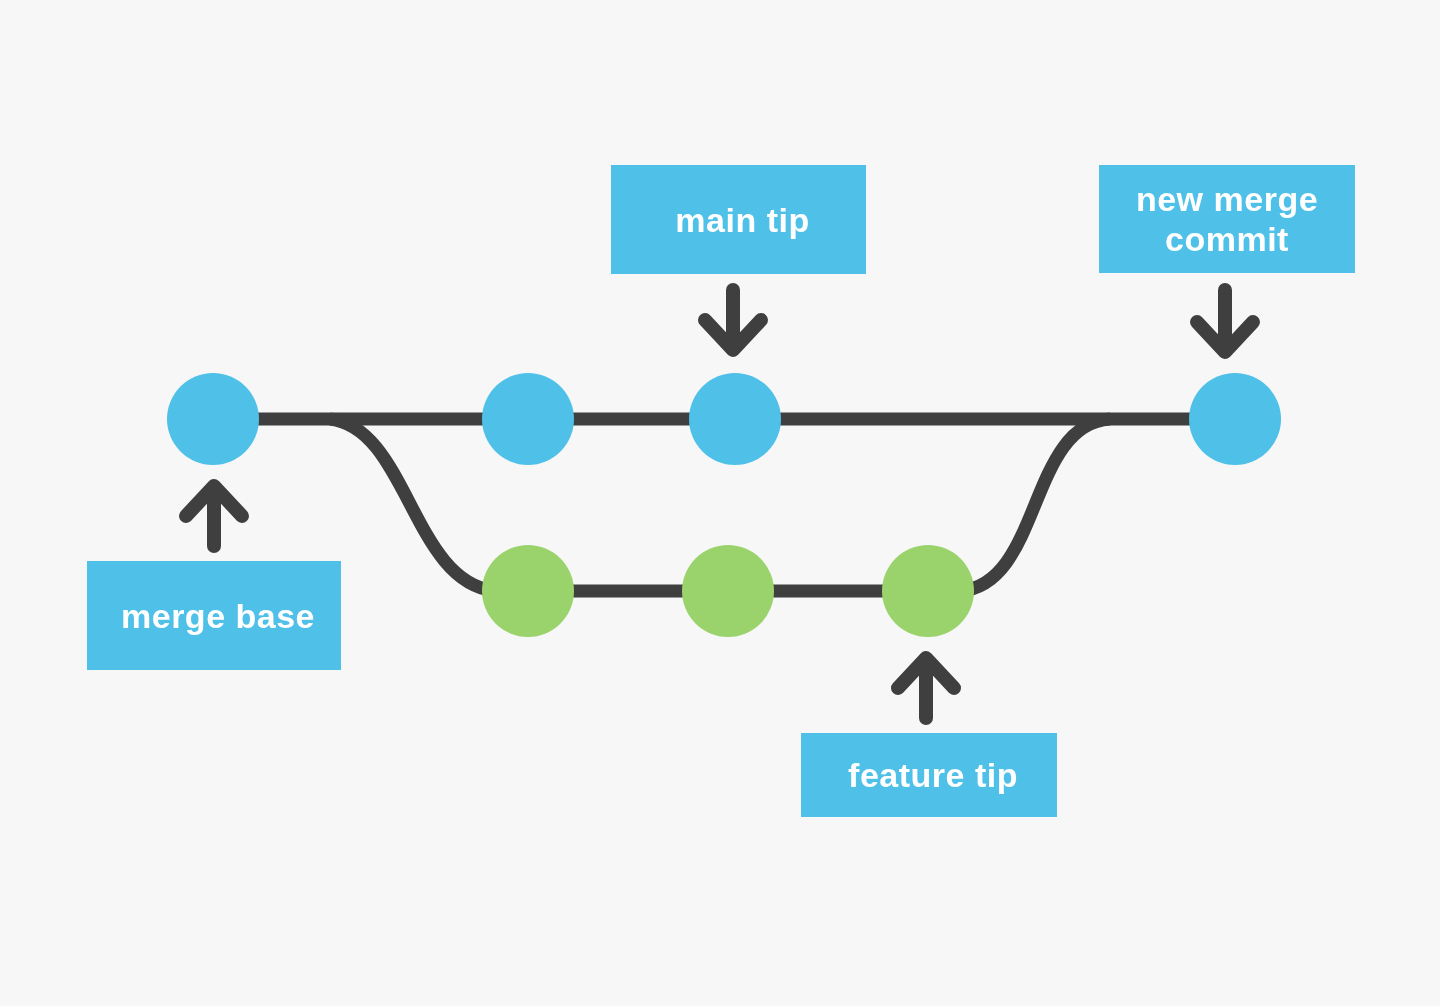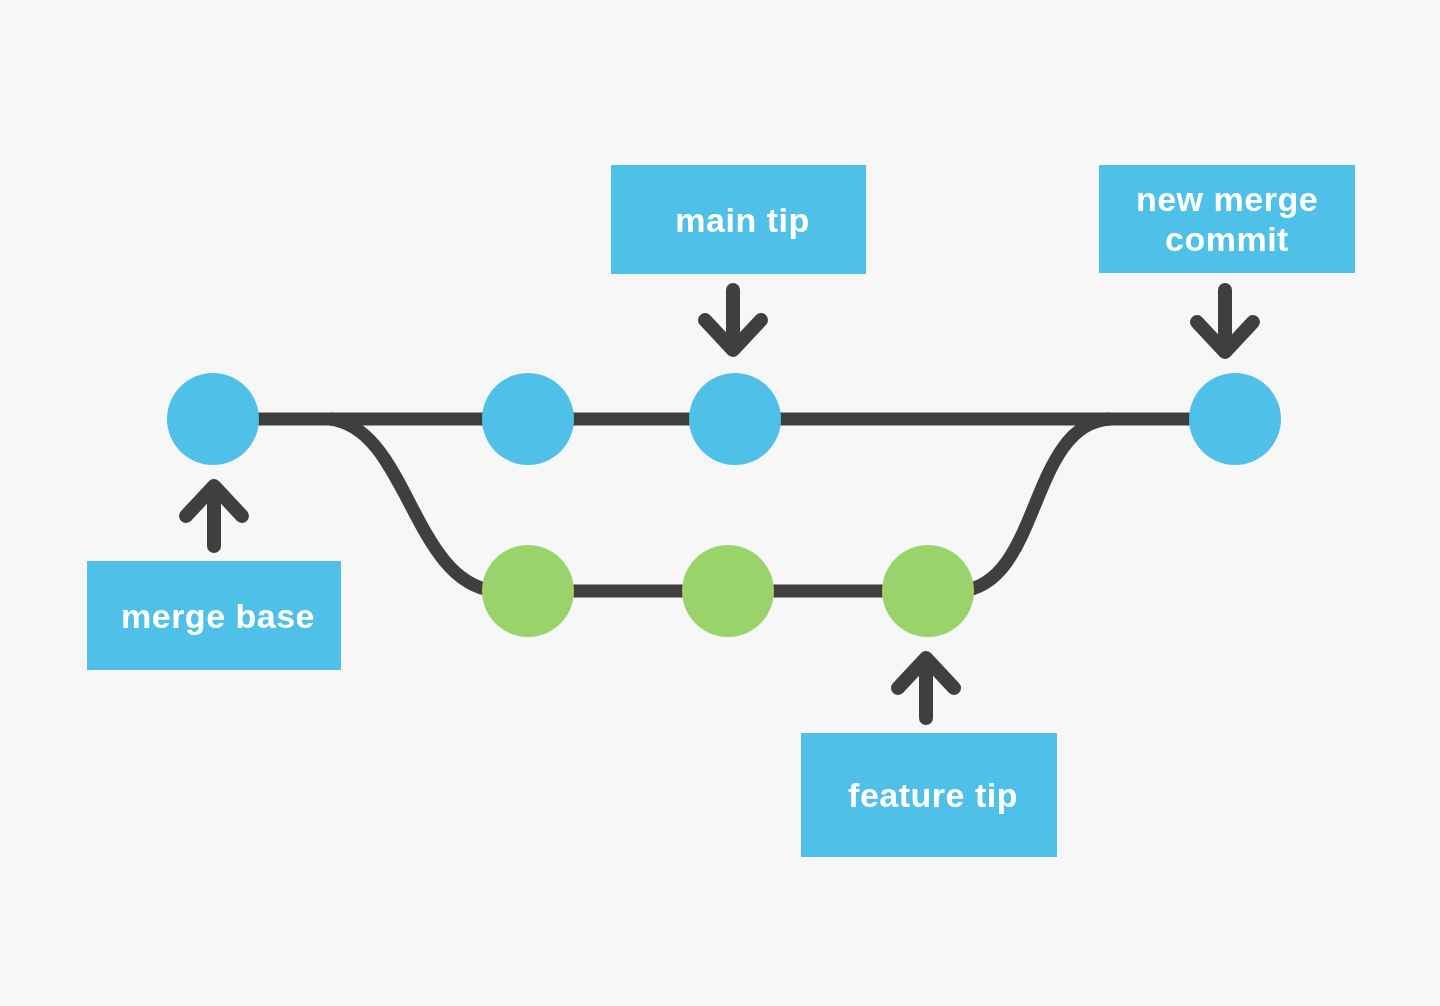--- a/index.html
+++ b/index.html
@@ -50,21 +50,21 @@
     text-align: center;
     font-size: 34px;
     font-weight: 700;
     line-height: 40px;
     letter-spacing: 0.5px;
     padding-left: 8px;
   }
   .label-main-tip        { left: 611px;  top: 165px; width: 255px; height: 109px; }
   .label-new-merge-commit{ left: 1099px; top: 165px; width: 256px; height: 108px; padding: 10px 30px; }
   .label-common-base     { left: 87px;   top: 561px; width: 254px; height: 109px; }
-  .label-feature-tip     { left: 801px;  top: 733px; width: 256px; height: 124px; }
+  .label-feature-tip     { left: 801px;  top: 733px; width: 256px; height: 84px; }
 </style>
 </head>
 <body>
 
 <div class="canvas">
 
   <svg class="diagram-svg" viewBox="0 0 1440 1006">
 
     <path class="branch-line" d="M 213 419 L 1235 419"></path>
     <path class="branch-line" d="M 330 419 C 408 428 412 582 495 591"></path>

